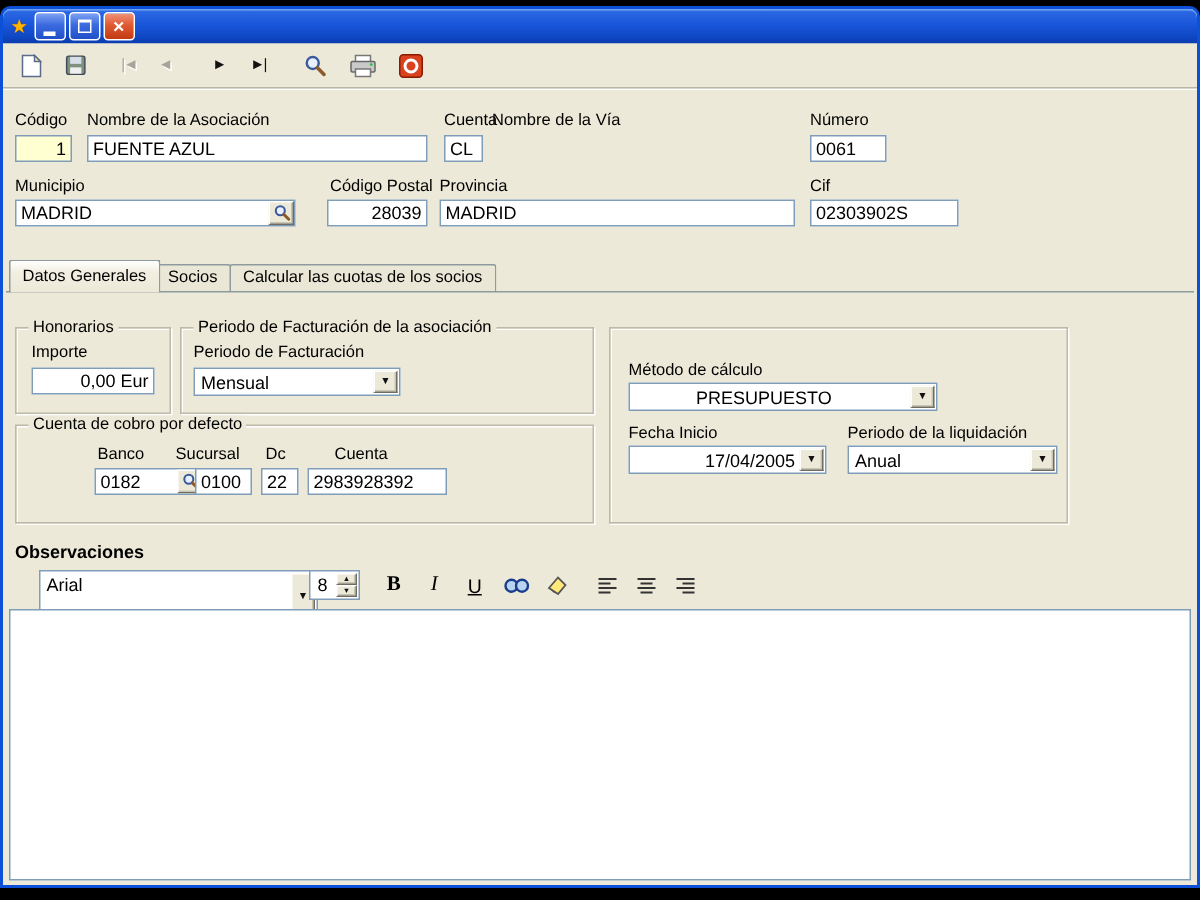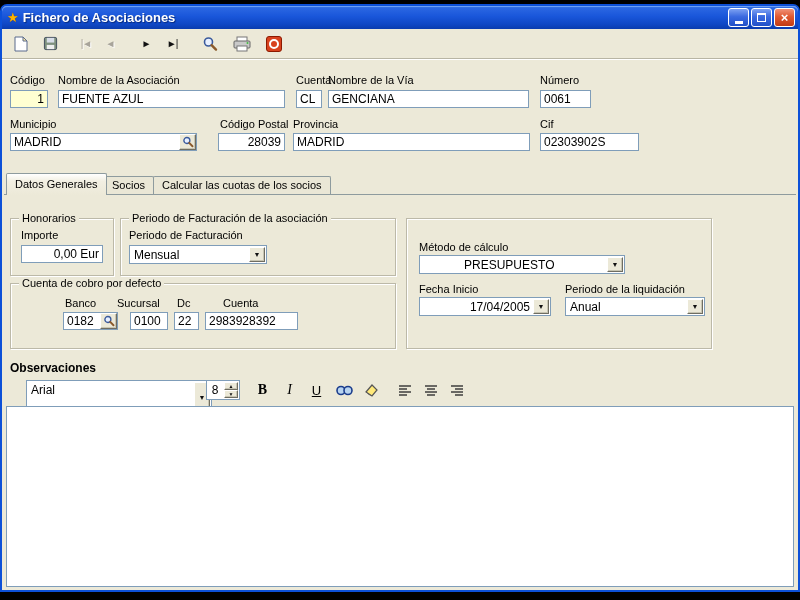--- a/index.html
+++ b/index.html
@@ -112,21 +112,20 @@
   }
   svg{ display:block; }
 </style>
 </head>
 <body>
 
 <div class="window">
 
   <div class="titlebar">
     <span class="title-icon">★</span>
-    <span class="title-text">Fichero de Asociaciones</span>
     <span class="winbtns">
       <span class="winbtn minmax">
           <span class="min-glyph"></span>
         </span>
       <span class="winbtn minmax">
           <span class="max-glyph"></span>
         </span>
       <span class="winbtn close">×</span>
     </span>
   </div>
@@ -181,21 +180,20 @@
 
   <span class="lbl" style="left:8px; top:68px;">Código</span>
   <span class="lbl" style="left:56px; top:68px;">Nombre de la Asociación</span>
   <span class="lbl" style="left:294px; top:68px;">Cuenta</span>
   <span class="lbl" style="left:326px; top:68px;">Nombre de la Vía</span>
   <span class="lbl" style="left:538px; top:68px;">Número</span>
 
   <div class="field num hl" style="left:8px; top:84px; width:38px;">1</div>
   <div class="field" style="left:56px; top:84px; width:227px;">FUENTE AZUL</div>
   <div class="field" style="left:294px; top:84px; width:26px;">CL</div>
-  <div class="field" style="left:326px; top:84px; width:201px;">GENCIANA</div>
   <div class="field" style="left:538px; top:84px; width:51px;">0061</div>
 
   <span class="lbl" style="left:8px; top:112px;">Municipio</span>
   <span class="lbl" style="left:218px; top:112px;">Código Postal</span>
   <span class="lbl" style="left:291px; top:112px;">Provincia</span>
   <span class="lbl" style="left:538px; top:112px;">Cif</span>
 
   <div class="field" style="left:8px; top:127px; width:187px; padding-right:20px;">
     <span>MADRID</span>
     <span class="inbtn b3d">
@@ -228,21 +226,21 @@
       <span class="drop b3d">▼</span>
     </div>
   </div>
 
   <div class="grp" style="left:8px; top:277px; width:386px; height:66px;">
     <span class="legend">Cuenta de cobro por defecto</span>
     <span class="lbl" style="left:54px; top:13px;">Banco</span>
     <span class="lbl" style="left:106px; top:13px;">Sucursal</span>
     <span class="lbl" style="left:166px; top:13px;">Dc</span>
     <span class="lbl" style="left:212px; top:13px;">Cuenta</span>
-    <div class="field" style="left:52px; top:28px; width:55px; padding-right:12px;">
+    <div class="field" style="left:52px; top:28px; width:73px; padding-right:12px;">
       <span>0182</span>
       <span class="inbtn b3d">
         <svg width="12" height="12" viewBox="0 0 16 16">
             <circle cx="6.5" cy="6" r="4" fill="#E8F0FF" stroke="#3A5A9C" stroke-width="1.8"></circle>
             <line x1="9.6" y1="9.2" x2="14" y2="13.6" stroke="#8B5A2B" stroke-width="2.6" stroke-linecap="round"></line>
           </svg>
       </span>
     </div>
     <div class="field" style="left:119px; top:28px; width:38px;">0100</div>
     <div class="field" style="left:163px; top:28px; width:25px;">22</div>

